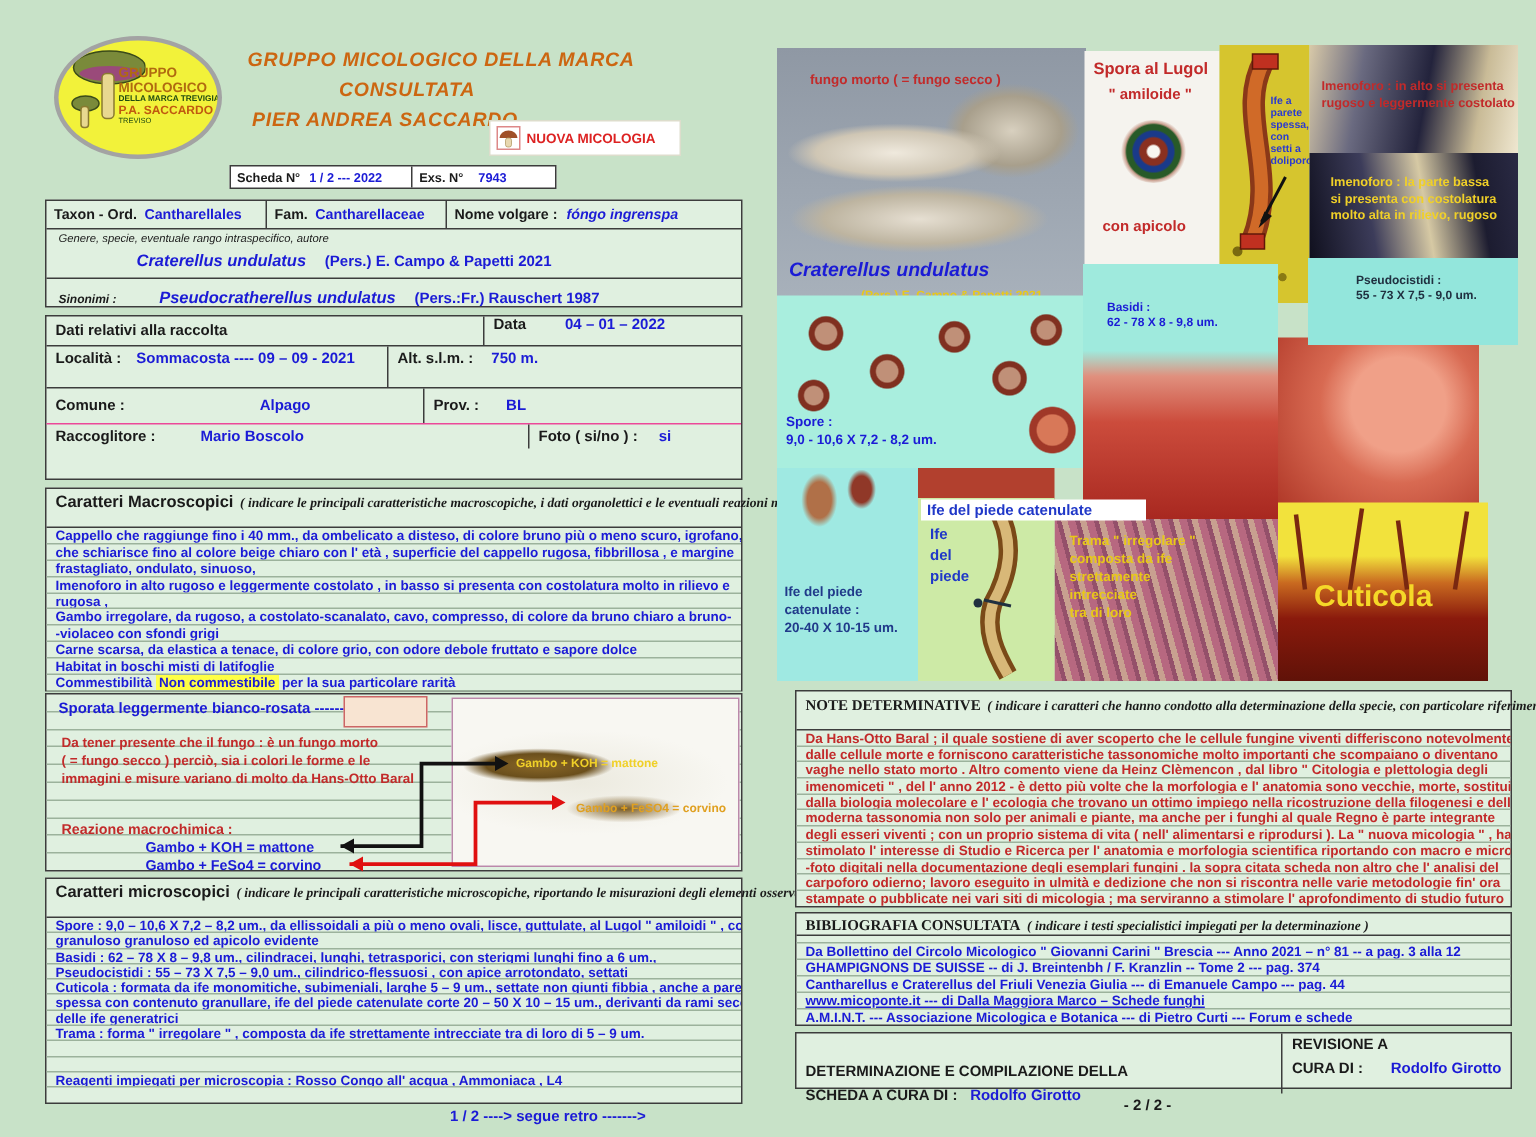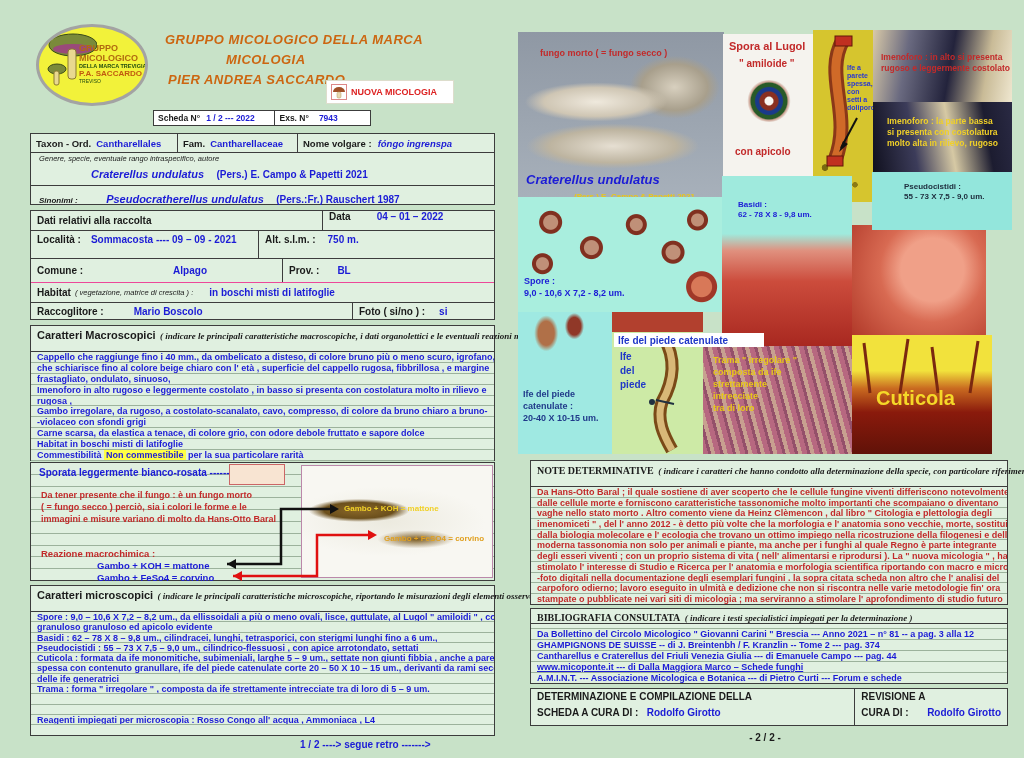--- a/index.html
+++ b/index.html
@@ -41,21 +41,21 @@
     <div style="position:absolute;left:40px;top:16px;width:70px;text-align:left">
       <div class="b f9" style="color:#b06a10">GRUPPO</div>
       <div class="b f9" style="color:#b06a10">MICOLOGICO</div>
       <div class="b" style="font-size:5.5px;color:#204a10">DELLA MARCA TREVIGIANA</div>
       <div class="b f8" style="color:#c05a10">P.A. SACCARDO</div>
       <div style="font-size:5px;color:#204a10">TREVISO</div>
     </div>
   </div>
 
   <div class="t b i f13" style="left:165px;top:32px;color:#cc6611;letter-spacing:.5px">GRUPPO  MICOLOGICO  DELLA  MARCA</div>
-  <div class="t b i f13" style="left:226px;top:52px;color:#cc6611;letter-spacing:.5px">MICOLOGIA</div>
+  <div class="t b i f13" style="left:226px;top:52px;color:#cc6611;letter-spacing:.5px">CONSULTATA</div>
   <div class="t b i f13" style="left:168px;top:72px;color:#cc6611;letter-spacing:.5px">PIER  ANDREA  SACCARDO</div>
 
   <div style="position:absolute;left:326px;top:80px;width:128px;height:24px;background:#ffffff;border:1px solid #ddc;display:flex;align-items:center;gap:4px;padding:0 4px">
     <span style="width:16px;height:16px;border:1px solid #d88;display:inline-block">
       <svg width="14" height="14" viewBox="0 0 14 14">
         <path d="M1,7 a6,5 0 0 1 12,0 z" fill="#a05028"></path>
         <rect x="5" y="7" width="4" height="6" rx="1.5" fill="#e8d8b0" stroke="#b09860" stroke-width=".5"></rect>
       </svg>
     </span>
     <span class="b f9" style="color:#dd2222">NUOVA  MICOLOGIA</span>
@@ -121,25 +121,20 @@
     </div>
     <div style="display:flex;height:24px;border-bottom:1px solid #ec4899">
       <div style="width:252px;border-right:1px solid #3c3c3c;display:flex;align-items:center;padding:0 6px">
         <span class="b f10">Comune :</span>
         <span class="b blue f10" style="margin-left:90px">Alpago</span>
       </div>
       <div style="flex:1;display:flex;align-items:center;padding:0 6px;gap:18px">
         <span class="b f10">Prov. :</span>
         <span class="b blue f10">BL</span>
       </div>
-    </div>
-    <div style="height:20px;border-bottom:1px solid #3c3c3c;display:flex;align-items:center;padding:0 6px;gap:4px">
-      <span class="b f10">Habitat</span>
-      <span class="i" style="font-size:7.5px">( vegetazione, matrice di crescita ) :</span>
-      <span class="b blue f10" style="margin-left:12px">in  boschi  misti  di  latifoglie</span>
     </div>
     <div style="height:16px;display:flex">
       <div style="width:322px;border-right:1px solid #3c3c3c;display:flex;align-items:center;padding:0 6px;gap:30px">
         <span class="b f10">Raccoglitore :</span>
         <span class="b blue f10">Mario  Boscolo</span>
       </div>
       <div style="flex:1;display:flex;align-items:center;padding:0 6px;gap:14px">
         <span class="b f10">Foto  ( si/no ) :</span>
         <span class="b blue f10">si</span>
       </div>
@@ -453,21 +448,21 @@
       </div>
     <div class="line">
         <span class="b blue" style="text-decoration:underline;text-decoration-color:#1b1bd6">www.micoponte.it  ---  di Dalla Maggiora Marco  –  Schede  funghi</span>
       </div>
     <div class="line" style="border-bottom:none">
         <span class="b blue">A.M.I.N.T.  ---  Associazione Micologica e Botanica  ---  di Pietro Curti ---  Forum e schede</span>
       </div>
   </div>
 
   <div class="box" style="left:12px;top:658px;width:478px;height:38px;display:flex">
-    <div style="width:342px;border-right:1px solid #3c3c3c;padding:2px 6px">
+    <div style="width:342px;border-right:1px solid #3c3c3c;padding:20px 6px">
       <div class="b f10">DETERMINAZIONE  E  COMPILAZIONE  DELLA</div>
       <div>
         <span class="b f10">SCHEDA  A  CURA  DI :</span>
         <span class="b blue f10" style="margin-left:4px">Rodolfo  Girotto</span>
       </div>
     </div>
     <div style="flex:1;padding:2px 6px">
       <div class="b f10">REVISIONE  A</div>
       <div>
         <span class="b f10">CURA  DI :</span>

